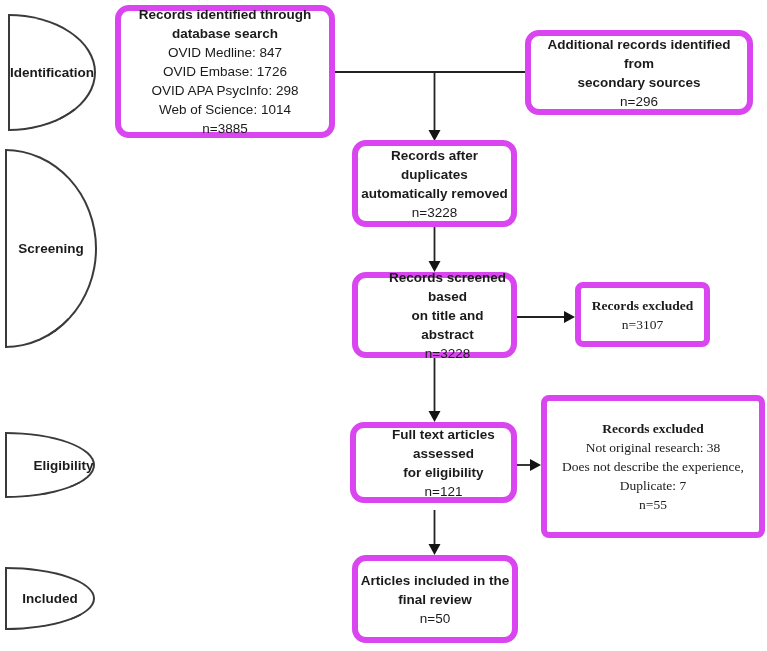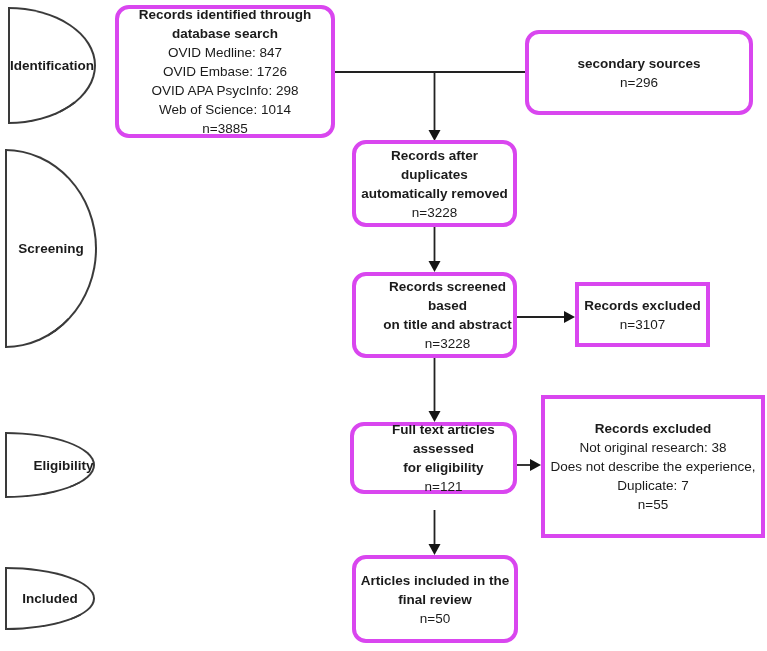--- a/index.html
+++ b/index.html
@@ -14,31 +14,31 @@
   }
   svg.connectors {
     position: absolute;
     left: 0; top: 0;
     width: 767px; height: 651px;
     pointer-events: none;
   }
   .box {
     position: absolute;
     background: #ffffff;
-    border: 4px solid #d946ef;
+    border: 6px solid #d946ef;
     box-sizing: border-box;
     display: flex;
     flex-direction: column;
     justify-content: center;
     text-align: center;
     font-size: 13.5px;
     line-height: 19px;
   }
   .rounded { border-radius: 14px; }
-  .sharp   { border-radius: 0; }
+  .sharp   { border-radius: 8px; font-family: Liberation Serif, serif; }
   .box-title { font-weight: bold; }
   .stage {
     position: absolute;
     background: #ffffff;
     border: 2px solid #3a3a3a;
     box-sizing: border-box;
     border-radius: 0 100% 100% 0 / 0 50% 50% 0;
     display: flex;
     justify-content: center;
     align-items: center;
@@ -65,21 +65,21 @@
     <g fill="#141414" stroke="none">
       <polygon points="428.5,130 440.5,130 434.5,141"></polygon>
       <polygon points="428.5,261 440.5,261 434.5,272"></polygon>
       <polygon points="564,311 564,323 575,317"></polygon>
       <polygon points="428.5,411 440.5,411 434.5,422"></polygon>
       <polygon points="530,459 530,471 541,465"></polygon>
       <polygon points="428.5,544 440.5,544 434.5,555"></polygon>
     </g>
   </svg>
 
-  <div class="stage" style="left:8px; top:7px; width:88px; height:117px;">
+  <div class="stage" style="left:8px; top:14px; width:88px; height:117px;">
     <span>Identification</span>
   </div>
   <div class="stage" style="left:5px; top:149px; width:92px; height:199px;">
     <span>Screening</span>
   </div>
   <div class="stage" style="left:5px; top:432px; width:90px; height:66px;padding-left:27px;">
     <span>Eligibility</span>
   </div>
   <div class="stage" style="left:5px; top:567px; width:90px; height:63px;">
     <span>Included</span>
@@ -89,20 +89,21 @@
     <div class="box-title">Records identified through</div>
     <div class="box-title">database search</div>
     <div>OVID Medline: 847</div>
     <div>OVID Embase: 1726</div>
     <div>OVID APA PsycInfo: 298</div>
     <div>Web of Science: 1014</div>
     <div>n=3885</div>
   </div>
 
   <div class="box rounded" style="left:525px; top:30px; width:228px; height:85px;">
+    <div class="box-title">Additional records identified from</div>
     <div class="box-title">secondary sources</div>
     <div>n=296</div>
   </div>
 
   <div class="box rounded" style="left:352px; top:140px; width:165px; height:87px;">
     <div class="box-title">Records after duplicates</div>
     <div class="box-title">automatically removed</div>
     <div>n=3228</div>
   </div>
 
@@ -110,21 +111,21 @@
     <div class="box-title">Records screened based</div>
     <div class="box-title">on title and abstract</div>
     <div>n=3228</div>
   </div>
 
   <div class="box sharp" style="left:575px; top:282px; width:135px; height:65px;">
     <div class="box-title">Records excluded</div>
     <div>n=3107</div>
   </div>
 
-  <div class="box rounded" style="left:350px; top:422px; width:167px; height:72px;padding-left:20px;">
+  <div class="box rounded" style="left:350px; top:422px; width:167px; height:81px;padding-left:20px;">
     <div class="box-title">Full text articles assessed</div>
     <div class="box-title">for eligibility</div>
     <div>n=121</div>
   </div>
 
   <div class="box sharp" style="left:541px; top:395px; width:224px; height:143px;">
     <div class="box-title">Records excluded</div>
     <div>Not original research: 38</div>
     <div>Does not describe the experience,</div>
     <div>Duplicate: 7</div>

